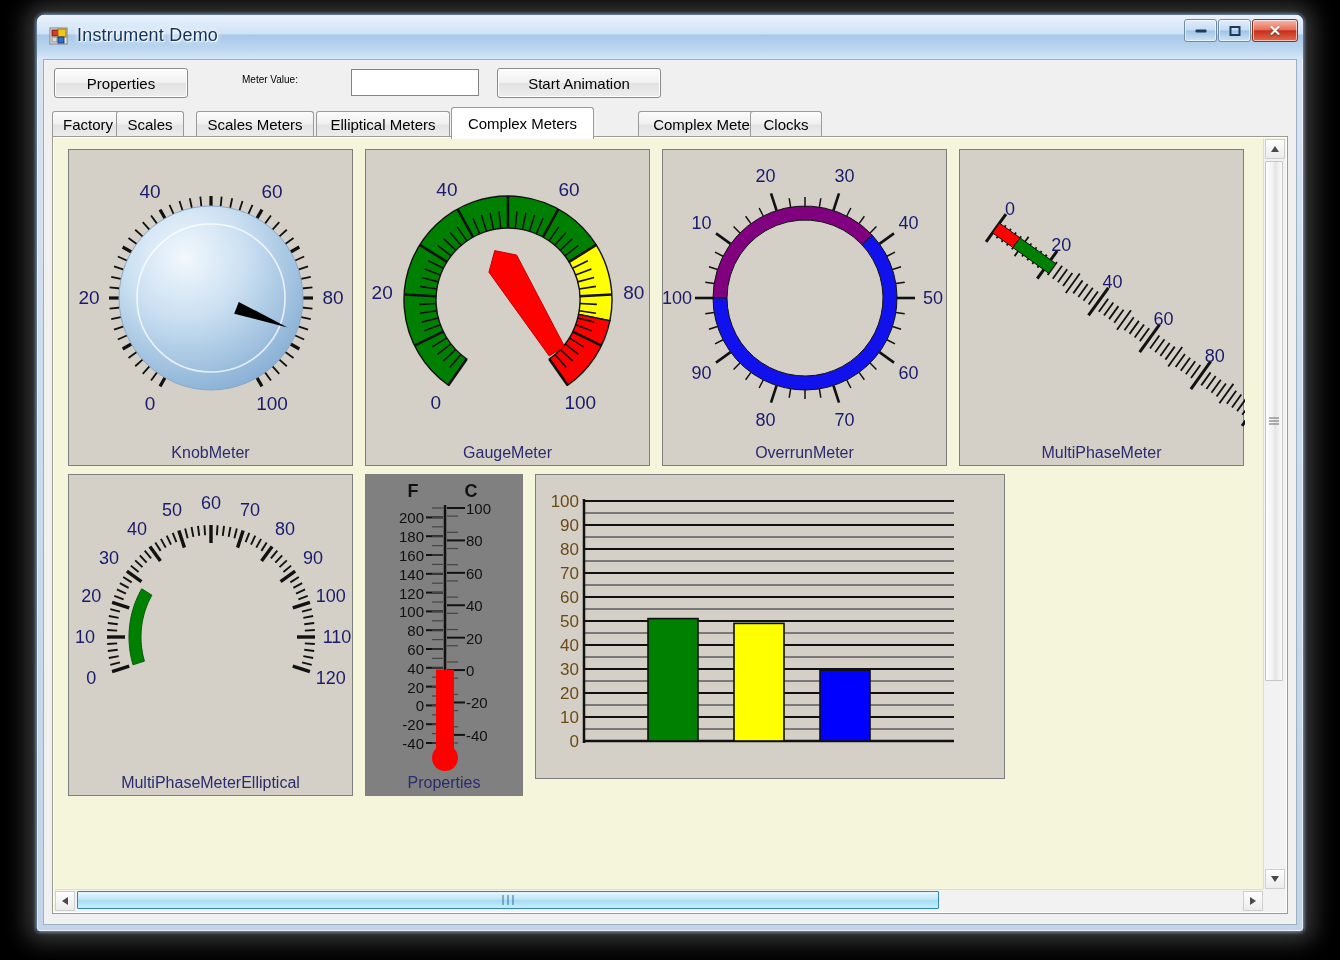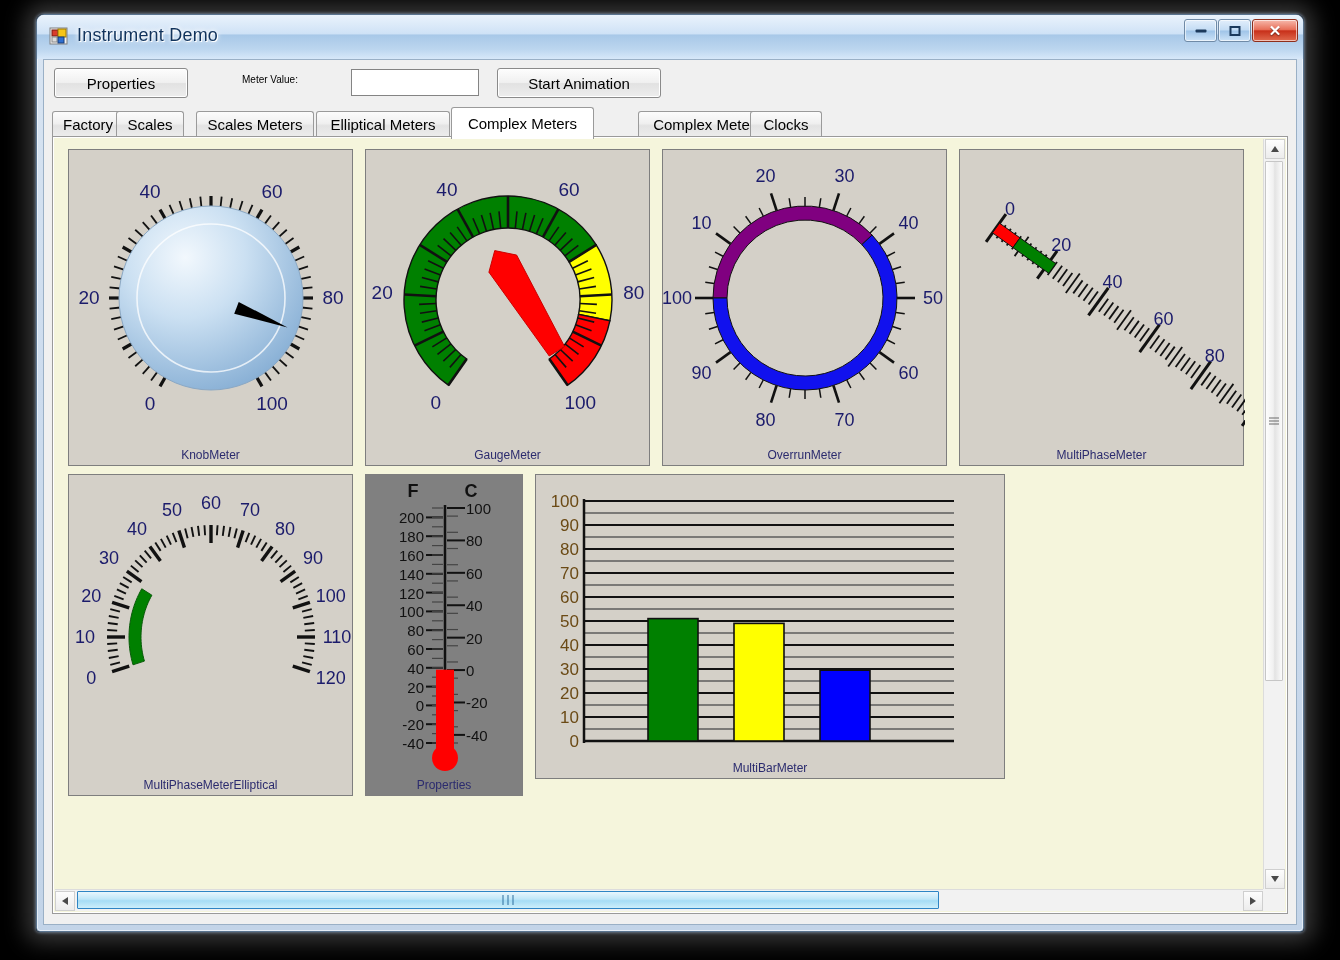--- a/index.html
+++ b/index.html
@@ -115,21 +115,21 @@
   }
   .scroll-host{position:absolute;left:0;top:0;right:0;bottom:0;}
 
   
   .panel{
     position:absolute;background:#d4d0c8;
     border:1px solid #7e7e7e;box-sizing:border-box;
   }
   .panel .cap{
     position:absolute;left:0;right:0;bottom:3px;text-align:center;
-    font-size:12px;color:#2b2b6e;
+    font-size:16px;color:#2b2b6e;
   }
   .panel svg{position:absolute;left:0;top:0;}
 
   
   .vscroll{
     position:absolute;right:1px;top:1px;width:22px;bottom:23px;
     background:#f2f2f2;border-left:1px solid #dcdcdc;box-sizing:border-box;
   }
   .hscroll{
     position:absolute;left:1px;bottom:1px;right:23px;height:22px;
@@ -728,21 +728,20 @@
                     <text x="43" y="56" font-size="17" text-anchor="end" fill="#6b4a15" font-family="&quot;Liberation Sans&quot;,sans-serif">90</text>
                     <text x="43" y="32" font-size="17" text-anchor="end" fill="#6b4a15" font-family="&quot;Liberation Sans&quot;,sans-serif">100</text>
                   </g>
               <g id="bar-bars">
                     <rect x="112" y="143.6" width="50" height="122.4" fill="#008000" stroke="#111" stroke-width="1.6"></rect>
                     <rect x="198" y="148.4" width="50" height="117.6" fill="#FFFF00" stroke="#111" stroke-width="1.6"></rect>
                     <rect x="284" y="195.2" width="50" height="70.80000000000001" fill="#0000FF" stroke="#111" stroke-width="1.6"></rect>
                   </g>
               <line id="bar-axis" x1="48" y1="24" x2="48" y2="268" stroke="#111" stroke-width="2.5"></line>
             </svg>
-            <div class="cap">MultiBarMeter</div>
           </div>
 
         </div>
 
         <div class="vscroll">
           <div class="sb-arrow" style="left:1px;top:0;">
             <svg width="8" height="6" viewBox="0 0 8 6">
                   <polygon points="4,0 8,6 0,6" fill="#4a4a4a"></polygon>
                 </svg>
           </div>

